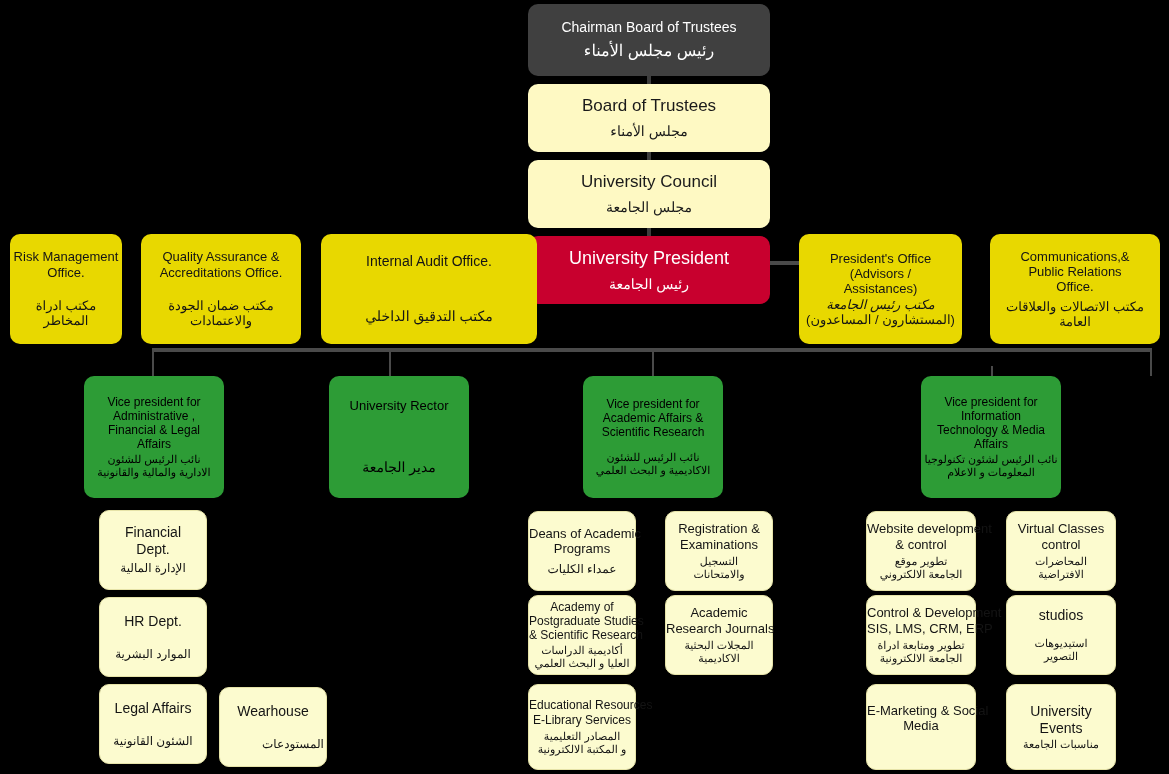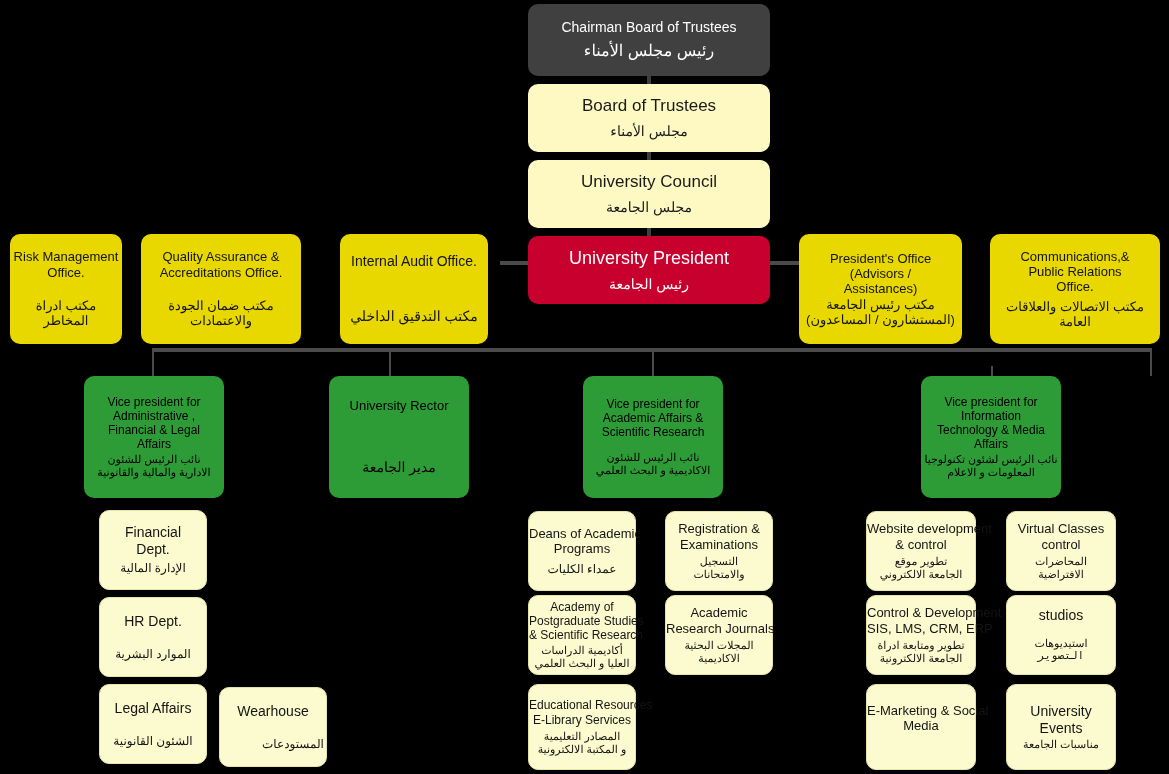--- a/index.html
+++ b/index.html
@@ -100,30 +100,30 @@
     <span class="ar" style="font-size:13px;">المخاطر</span>
   </div>
 
   <div class="node yellow" style="left:141px; top:234px; width:160px; height:110px; font-size:13px;">
     <span class="en">Quality Assurance &amp;</span>
     <span class="en">Accreditations Office.</span>
     <span class="ar" style="font-size:13px; margin-top:18px;">مكتب ضمان الجودة</span>
     <span class="ar" style="font-size:13px;">والاعتمادات</span>
   </div>
 
-  <div class="node yellow" style="left:340px; top:234px; width:148px; height:110px; font-size:14px;">
+  <div class="node yellow" style="left:321px; top:234px; width:216px; height:110px; font-size:14px;">
     <span class="en">Internal Audit Office.</span>
     <span class="ar" style="font-size:14px; margin-top:38px;">مكتب التدقيق الداخلي</span>
   </div>
 
   <div class="node yellow" style="left:799px; top:234px; width:163px; height:110px; font-size:13px;">
     <span class="en">President's Office</span>
     <span class="en">(Advisors /</span>
     <span class="en">Assistances)</span>
-    <span class="ar" style="font-size:13px; margin-top:0;">مكتب رئيس الجامعة</span>
+    <span class="ar" style="font-size:13px; margin-top:0;font-style:italic;">مكتب رئيس الجامعة</span>
     <span class="ar" style="font-size:13px;">(المستشارون / المساعدون)</span>
   </div>
 
   <div class="node yellow" style="left:990px; top:234px; width:170px; height:110px; font-size:13px;">
     <span class="en">Communications,&amp;</span>
     <span class="en">Public Relations</span>
     <span class="en">Office.</span>
     <span class="ar" style="font-size:13px; margin-top:4px;">مكتب الاتصالات والعلاقات</span>
     <span class="ar" style="font-size:13px;">العامة</span>
   </div>
@@ -245,21 +245,21 @@
   <div class="node cream" style="left:1006px; top:511px; width:110px; height:80px; font-size:13px;">
     <span class="en">Virtual Classes</span>
     <span class="en">control</span>
     <span class="ar" style="font-size:11px; margin-top:3px;">المحاضرات</span>
     <span class="ar" style="font-size:11px;">الافتراضية</span>
   </div>
 
   <div class="node cream" style="left:1006px; top:595px; width:110px; height:80px; font-size:14px;">
     <span class="en">studios</span>
     <span class="ar" style="font-size:11px; margin-top:14px;">استيديوهات</span>
-    <span class="ar" style="font-size:11px;font-family:Liberation Mono, monospace;">التصوير</span>
+    <span class="ar" style="font-size:11px;">التصوير</span>
   </div>
 
   <div class="node cream" style="left:1006px; top:684px; width:110px; height:86px; font-size:14px;">
     <span class="en">University</span>
     <span class="en">Events</span>
     <span class="ar" style="font-size:11px; margin-top:2px;">مناسبات الجامعة</span>
   </div>
 
 </div>
 

